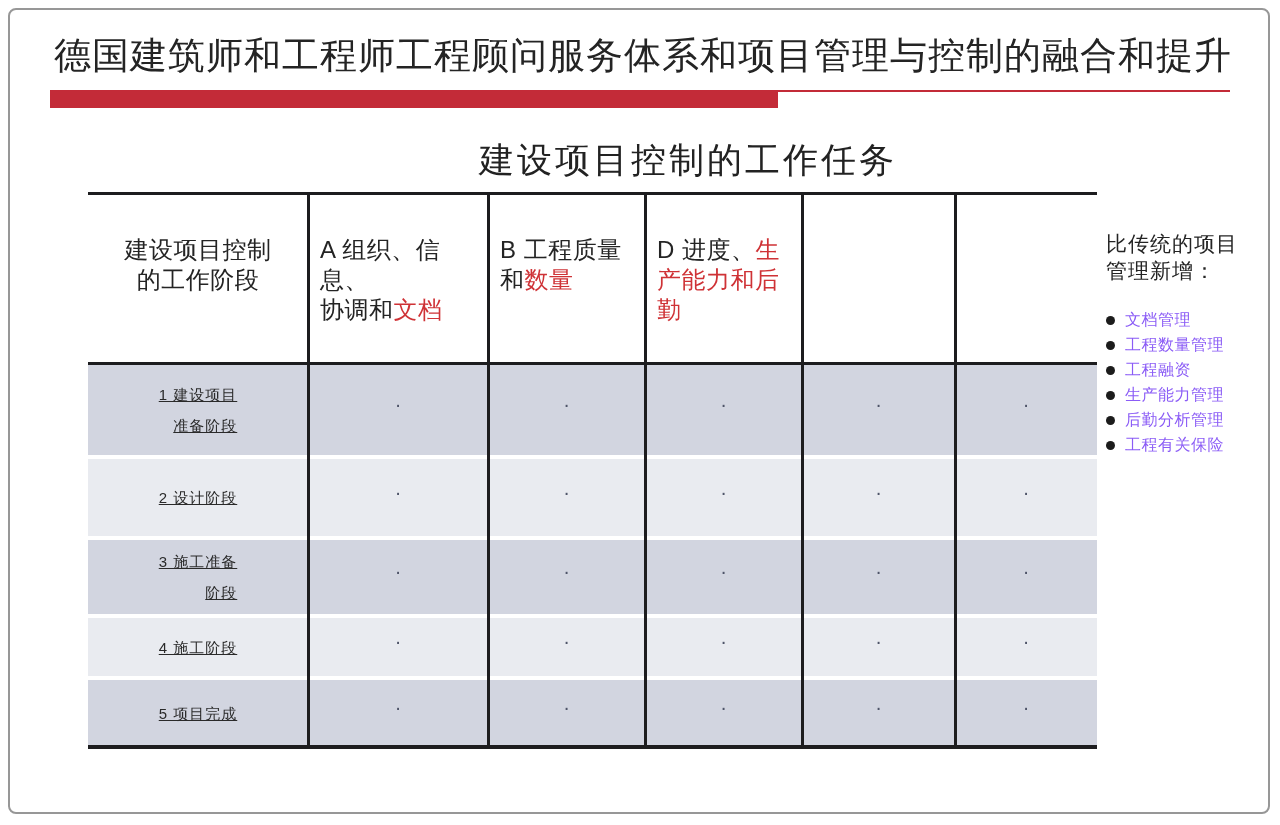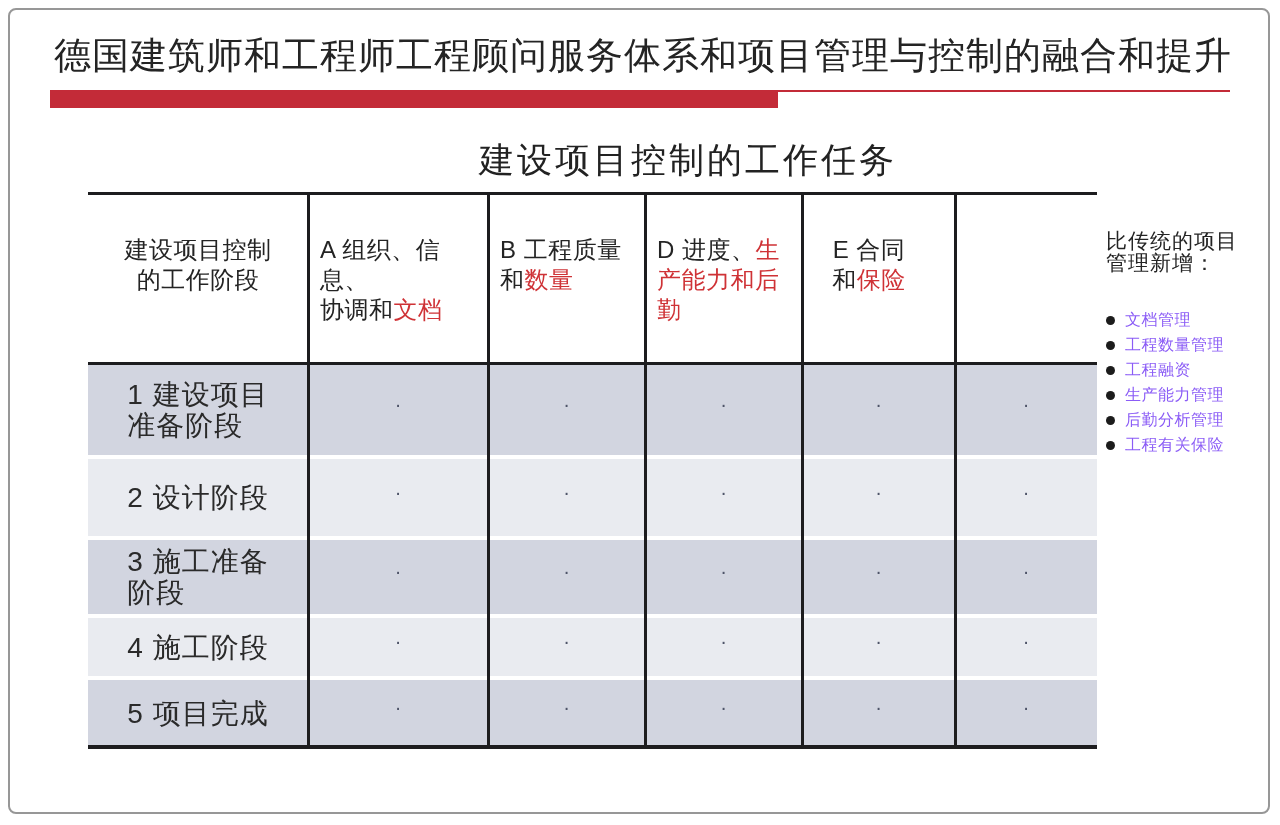--- a/index.html
+++ b/index.html
@@ -45,32 +45,32 @@
   }
   .hcell.tc{text-align:center;padding-left:4px;padding-right:4px;}
   .corner-header{text-align:center;padding-left:8px;padding-right:8px;}
   .red{color:var(--accent-red,#cf3236);}
   .tbody{position:absolute;left:0;top:173px;width:1009px;}
   .trow{display:flex;margin-bottom:4px;}
   .trow.dark{background:var(--row-dark,#d2d5e0);}
   .trow.light{background:var(--row-light,#e9ebf0);}
   .rcell{
     box-sizing:border-box;display:flex;align-items:center;justify-content:center;
-    text-align:left;font-size:28px;line-height:31px;letter-spacing:1px;color:#2a2a2a;
+    text-align:right;font-size:15px;line-height:31px;letter-spacing:1px;color:#2a2a2a;text-decoration:underline;
   }
   .dcell{
     box-sizing:border-box;display:flex;align-items:center;justify-content:center;
   }
   .celldot{
     font-size:20px;color:#4e5468;line-height:0;transform:translateY(-6px);
   }
   
   .note-heading{
     position:absolute;left:1106px;top:230px;width:142px;
-    font-size:21px;line-height:22px;letter-spacing:1px;color:#242424;
+    font-size:21px;line-height:27px;letter-spacing:1px;color:#242424;
   }
   .note-items{position:absolute;left:1106px;top:308px;}
   .note-item{display:flex;align-items:center;height:25px;}
   .bullet-icon{
     width:9px;height:9px;border-radius:50%;background:#1c1c1c;
     margin-right:10px;flex:0 0 9px;
   }
   .note-item-label{font-size:16px;letter-spacing:0.5px;color:#8b5cf6;white-space:nowrap;}
 </style>
 </head>
@@ -106,24 +106,20 @@
       </div>
       <div class="hcell w2">
         <div><span>B 工程质量</span></div>
         <div><span>和</span><span class="red">数量</span></div>
       </div>
       <div class="hcell w4">
         <div><span>D 进度、</span><span class="red">生</span></div>
         <div><span class="red">产能力和后</span></div>
         <div><span class="red">勤</span></div>
       </div>
-      <div class="hcell w5 tc">
-        <div><span>E 合同</span></div>
-        <div><span>和</span><span class="red">保险</span></div>
-      </div>
     </div>
 
   <div class="tbody" id="tbody">
 
   <div class="trow dark" style="height: 90px;">
         <div class="rcell w0">
           <div>
             <div>1 建设项目</div>
             <div>准备阶段</div>
           </div>

